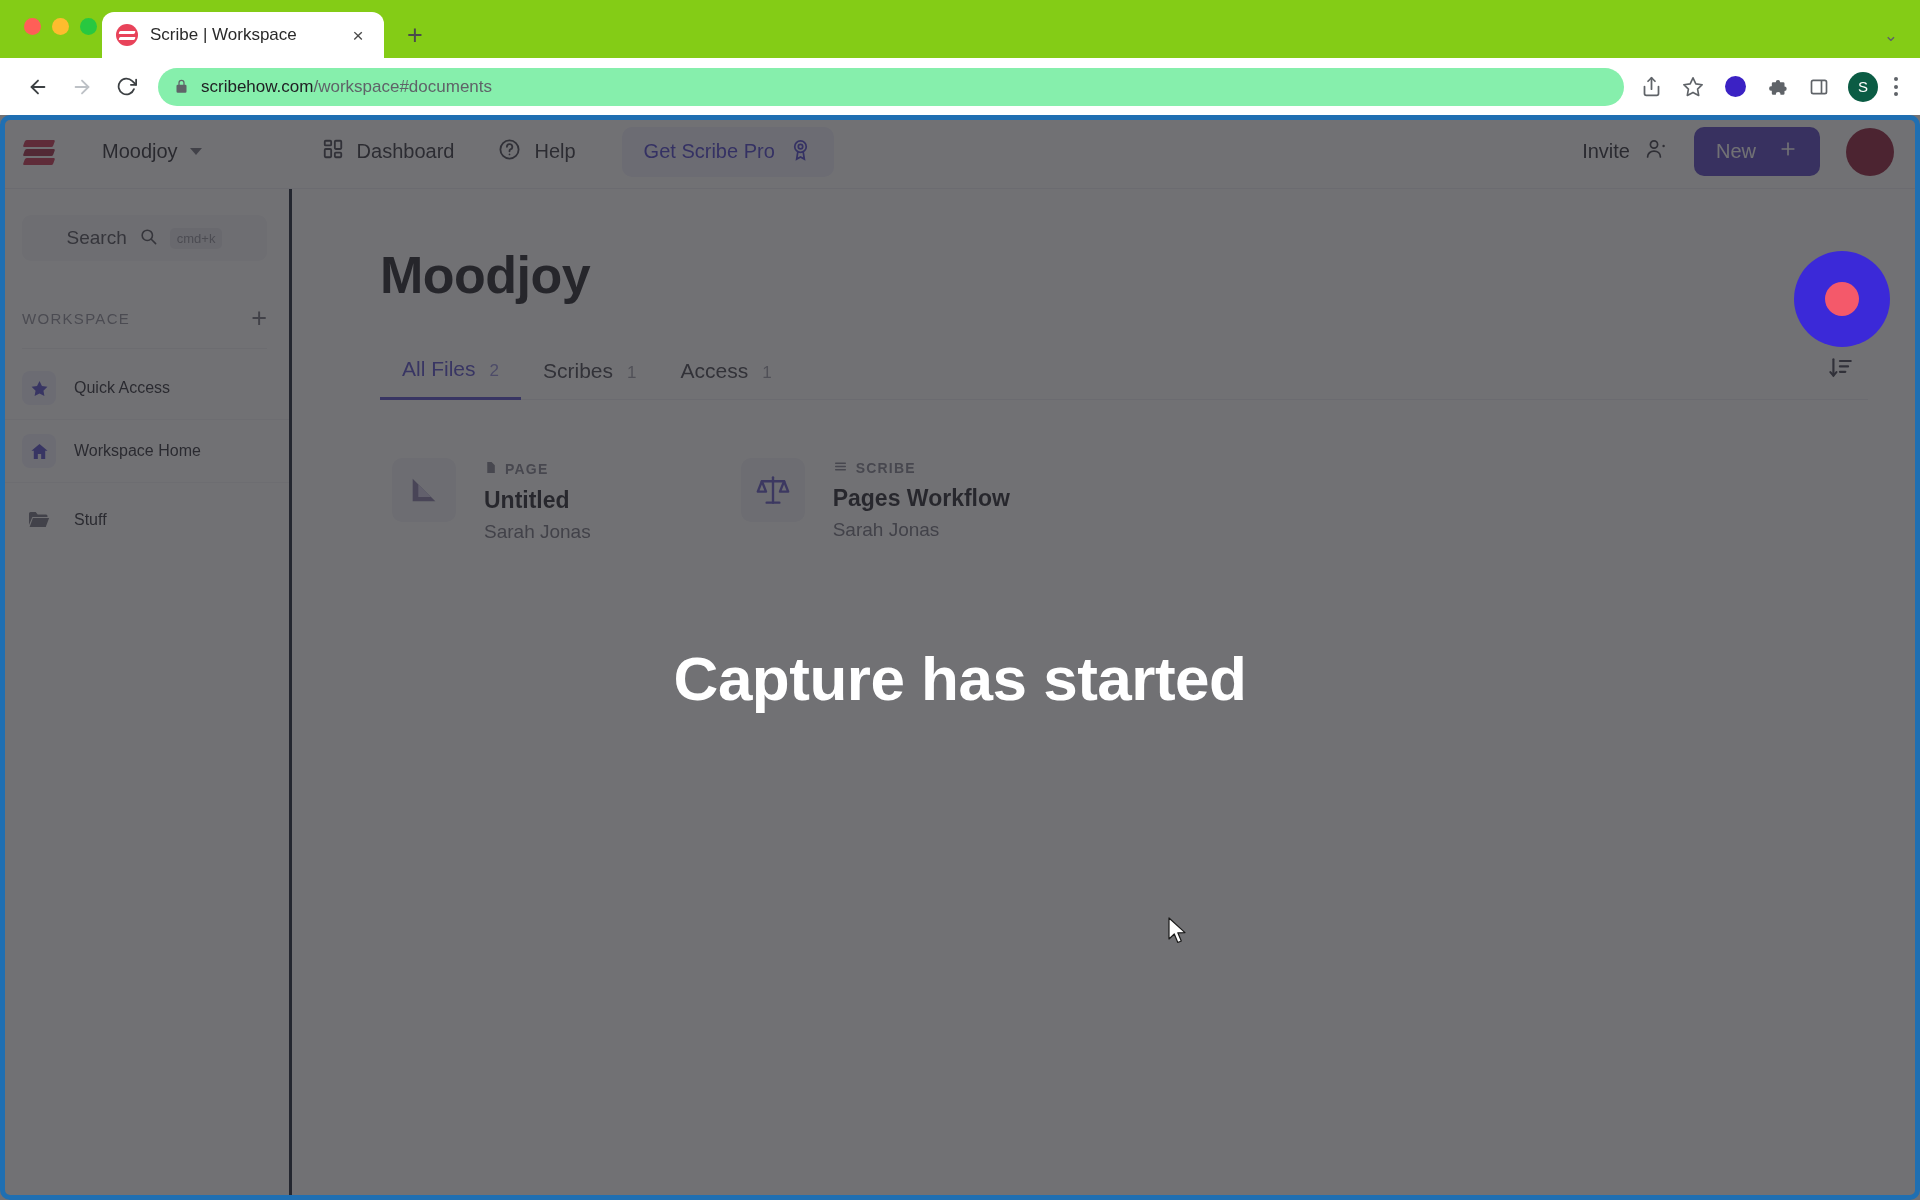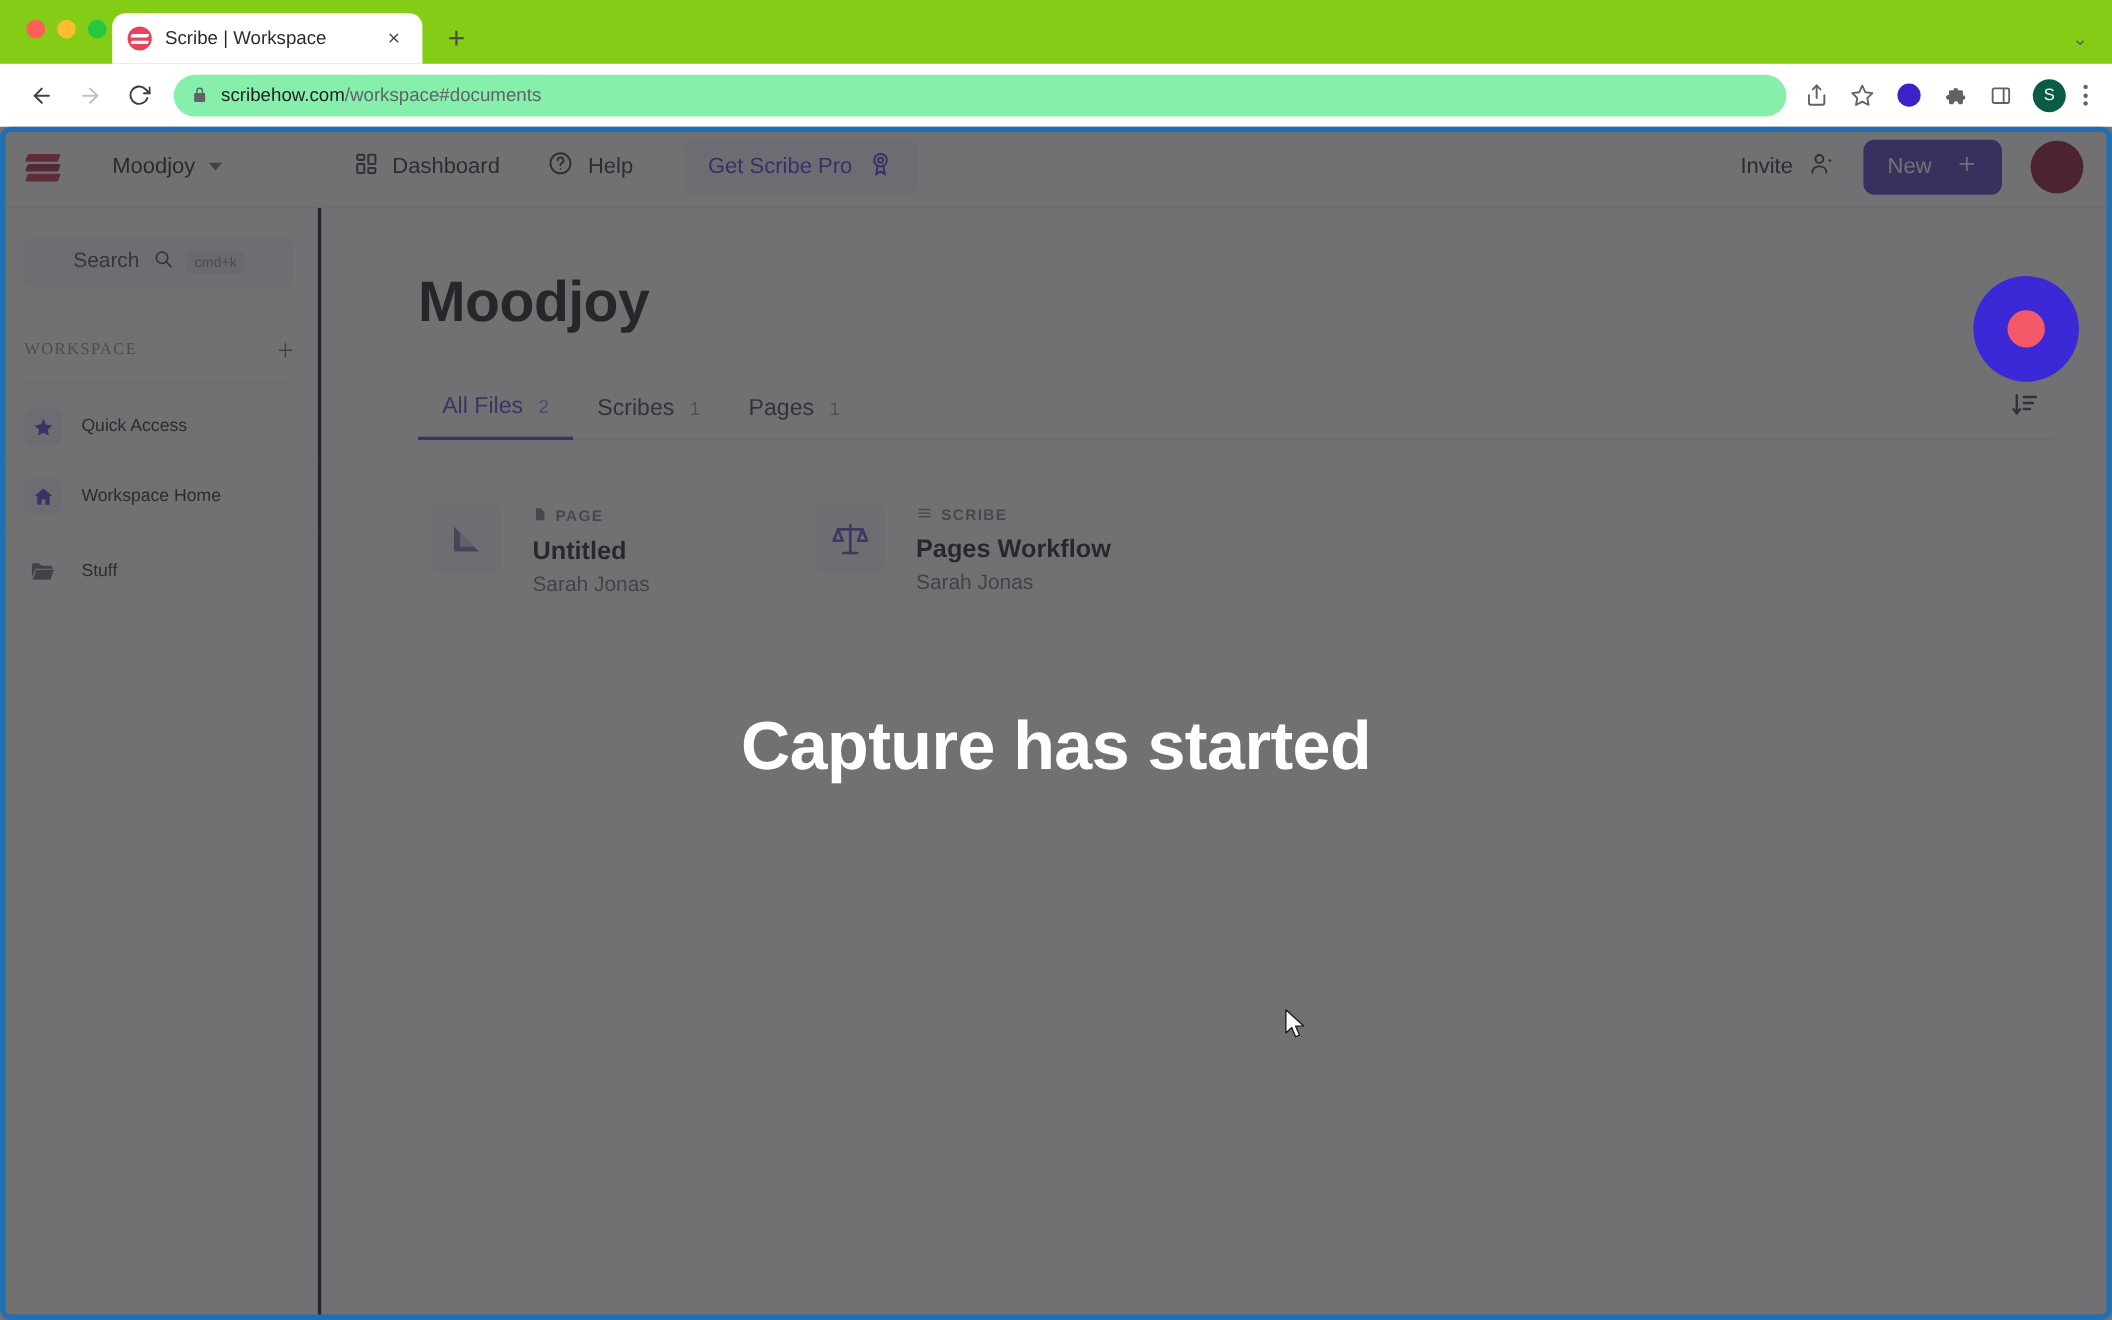--- a/index.html
+++ b/index.html
@@ -187,21 +187,21 @@
     gap: 12px;
   }
   .search-box .lbl { font-size: 19px; color: #46464f; }
   .kbd {
     background: #e6e6ec; color: #8b8b97;
     border-radius: 5px; font-size: 13px; padding: 3px 7px;
   }
   .ws-head {
     margin: 44px 22px 8px 22px;
     display: flex; align-items: center; justify-content: space-between;
-    border-bottom: 1px solid #efeff3; padding-bottom: 16px; font-family: Liberation Serif, serif;
+    border-bottom: 1px solid #efeff3; padding-bottom: 16px;
   }
   .ws-head .t { font-size: 15px; letter-spacing: 1.3px; color: #8a8a96; font-weight: 500; }
   .plus { font-size: 27px; color: #6a6a77; line-height: 1; font-weight: 300; }
   .nav-item {
     display: flex; align-items: center; gap: 18px;
     padding: 14px 22px;
     border-bottom: 1px solid #f3f3f6;
   }
   .nav-item .ic {
     width: 34px; height: 34px; border-radius: 8px;
@@ -498,21 +498,21 @@
           <div class="tabs-row">
             <div class="tab-item active">
               <span>All Files</span>
               <span class="cnt">2</span>
             </div>
             <div class="tab-item">
               <span>Scribes</span>
               <span class="cnt">1</span>
             </div>
             <div class="tab-item">
-              <span>Pages</span>
+              <span>Access</span>
               <span class="cnt">1</span>
             </div>
             <div class="sort-btn">
               <svg width="26" height="26" viewBox="0 0 24 24" fill="none" stroke="#39394a" stroke-width="2" stroke-linecap="round">
                   <path d="M5 4v15"></path>
                   <path d="M2.2 15.8 5 19l2.8-3.2"></path>
                   <line x1="11" y1="5.5" x2="21" y2="5.5"></line>
                   <line x1="11" y1="10.5" x2="18.5" y2="10.5"></line>
                   <line x1="11" y1="15.5" x2="16" y2="15.5"></line>
                 </svg>

